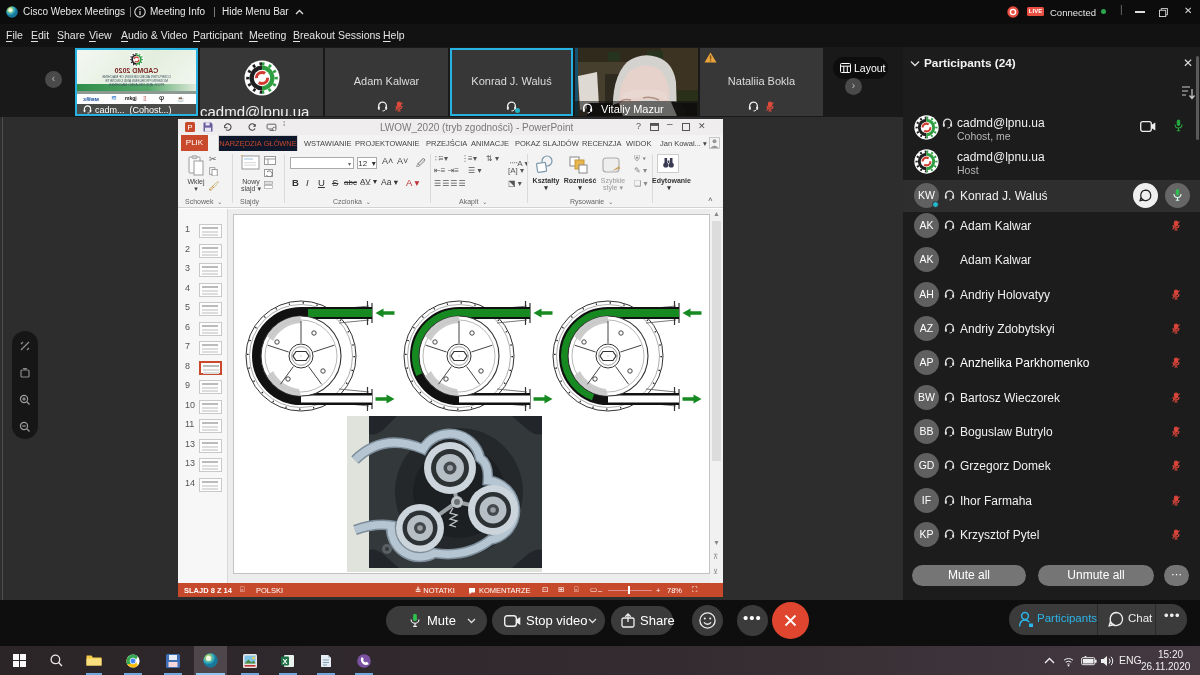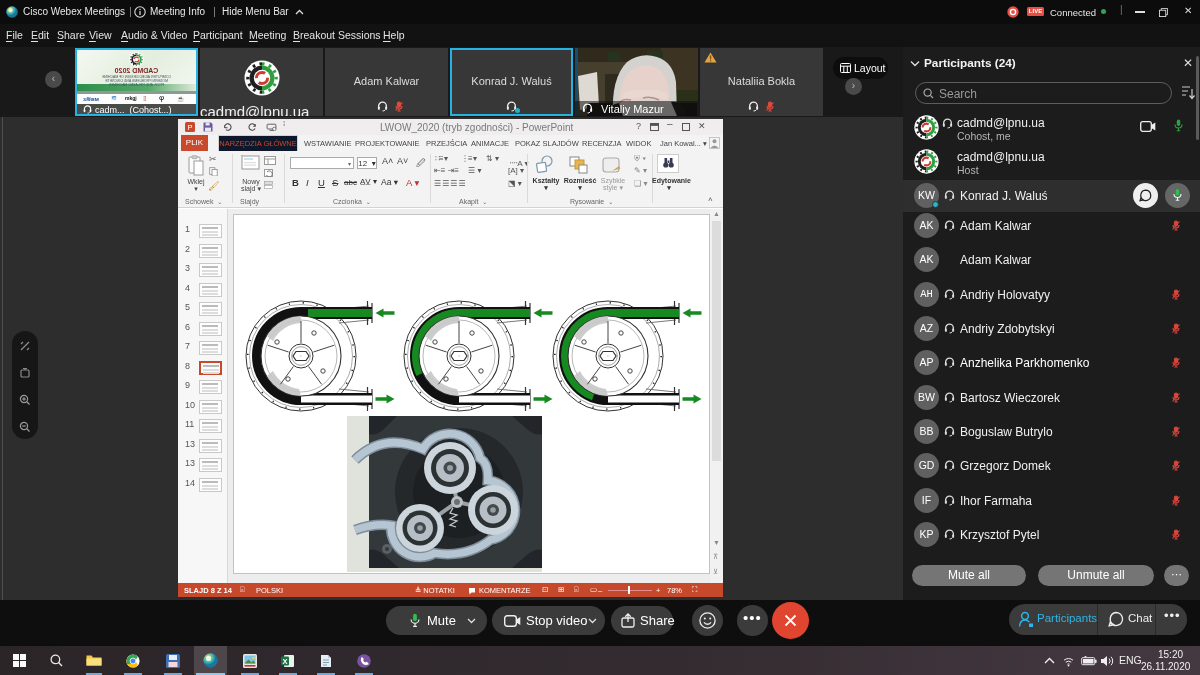--- a/index.html
+++ b/index.html
@@ -585,27 +585,20 @@
     </div>
   </div>
 
 
   <div id="panel" class="abs">
     <svg class="abs" style="left:7px;top:13px" width="10" height="7" viewBox="0 0 10 7">
         <path d="M1 1.5 L5 5.5 L9 1.5" fill="none" stroke="#ddd" stroke-width="1.4"></path>
       </svg>
     <span class="abs" style="left:21px;top:9px;font-size:11.8px;font-weight:bold;color:#f2f2f2;">Participants (24)</span>
     <span class="abs" style="left:280px;top:9px;font-size:12px;color:#ddd;">✕</span>
-    <div class="abs" style="left:12px;top:35px;width:257px;height:22px;border:1px solid #5d5d5d;border-radius:12px;">
-      <svg class="abs" style="left:7px;top:5px" width="11" height="11" viewBox="0 0 11 11">
-          <circle cx="4.6" cy="4.6" r="3.6" fill="none" stroke="#aaa" stroke-width="1.2"></circle>
-          <line x1="7.4" y1="7.4" x2="10" y2="10" stroke="#aaa" stroke-width="1.2"></line>
-        </svg>
-      <span class="abs" style="left:23px;top:4px;font-size:12px;color:#999;">Search</span>
-    </div>
     <svg class="abs" style="left:278px;top:38px" width="14" height="15" viewBox="0 0 14 15">
         <g stroke="#ccc" stroke-width="1.2" fill="none">
           <path d="M1 2 h8 M1 6 h6 M1 10 h4"></path>
           <path d="M11 4 v9 M8.5 10.5 L11 13.5 L13.5 10.5"></path>
         </g>
       </svg>
 
     <svg class="abs" style="left:11px;top:68px" width="25" height="25" viewBox="0 0 36 36">
         <circle cx="18" cy="18" r="17.5" fill="#fff"></circle>
         <path d="M18 5.5 A12.5 12.5 0 0 0 18 30.5 Z" fill="#1f1f1f"></path>
@@ -674,21 +667,21 @@
     <svg class="abs" style="left:268px;top:173px" width="10" height="11" viewBox="0 0 10 11">
         <g stroke="#d8453a" fill="none" stroke-width="1.1">
           <rect x="3.4" y="1" width="3.2" height="5.2" rx="1.6" fill="#d8453a"></rect>
           <path d="M2 5 a3 3 0 0 0 6 0"></path>
           <path d="M5 8 v2 M3.4 10 h3.2"></path>
           <path d="M1.5 9.5 L8.5 1.5"></path>
         </g>
       </svg>
     <div class="abs" style="left:11px;top:200px;width:25px;height:25px;border-radius:50%;background:#606060;color:#fff;font-size:10.5px;text-align:center;line-height:25px;">AK</div>
     <span class="abs" style="left:57px;top:206px;font-size:12px;color:#f0f0f0;">Adam Kalwar</span>
-    <div class="abs" style="left:11px;top:235px;width:25px;height:25px;border-radius:50%;background:#606060;color:#fff;font-size:10.5px;text-align:center;line-height:25px;font-family:Liberation Mono, monospace;">AH</div>
+    <div class="abs" style="left:11px;top:235px;width:25px;height:25px;border-radius:50%;background:#606060;color:#fff;font-size:10.5px;text-align:center;line-height:25px;">AH</div>
     <svg class="abs" style="left:41px;top:242px" width="11" height="11" viewBox="0 0 10 10">
         <path d="M1.5 6 V4.5 A3.5 3.5 0 0 1 8.5 4.5 V6" fill="none" stroke="#ddd" stroke-width="1.2"></path>
         <rect x="0.8" y="5" width="1.8" height="3" rx="0.8" fill="#ddd"></rect>
         <rect x="7.4" y="5" width="1.8" height="3" rx="0.8" fill="#ddd"></rect>
         <path d="M7.5 8 q-1 1.4 -2.5 1" fill="none" stroke="#ddd" stroke-width="0.9"></path>
       </svg>
     <span class="abs" style="left:57px;top:241px;font-size:12px;color:#f0f0f0;">Andriy Holovatyy</span>
     <svg class="abs" style="left:268px;top:242px" width="10" height="11" viewBox="0 0 10 11">
         <g stroke="#d8453a" fill="none" stroke-width="1.1">
           <rect x="3.4" y="1" width="3.2" height="5.2" rx="1.6" fill="#d8453a"></rect>

